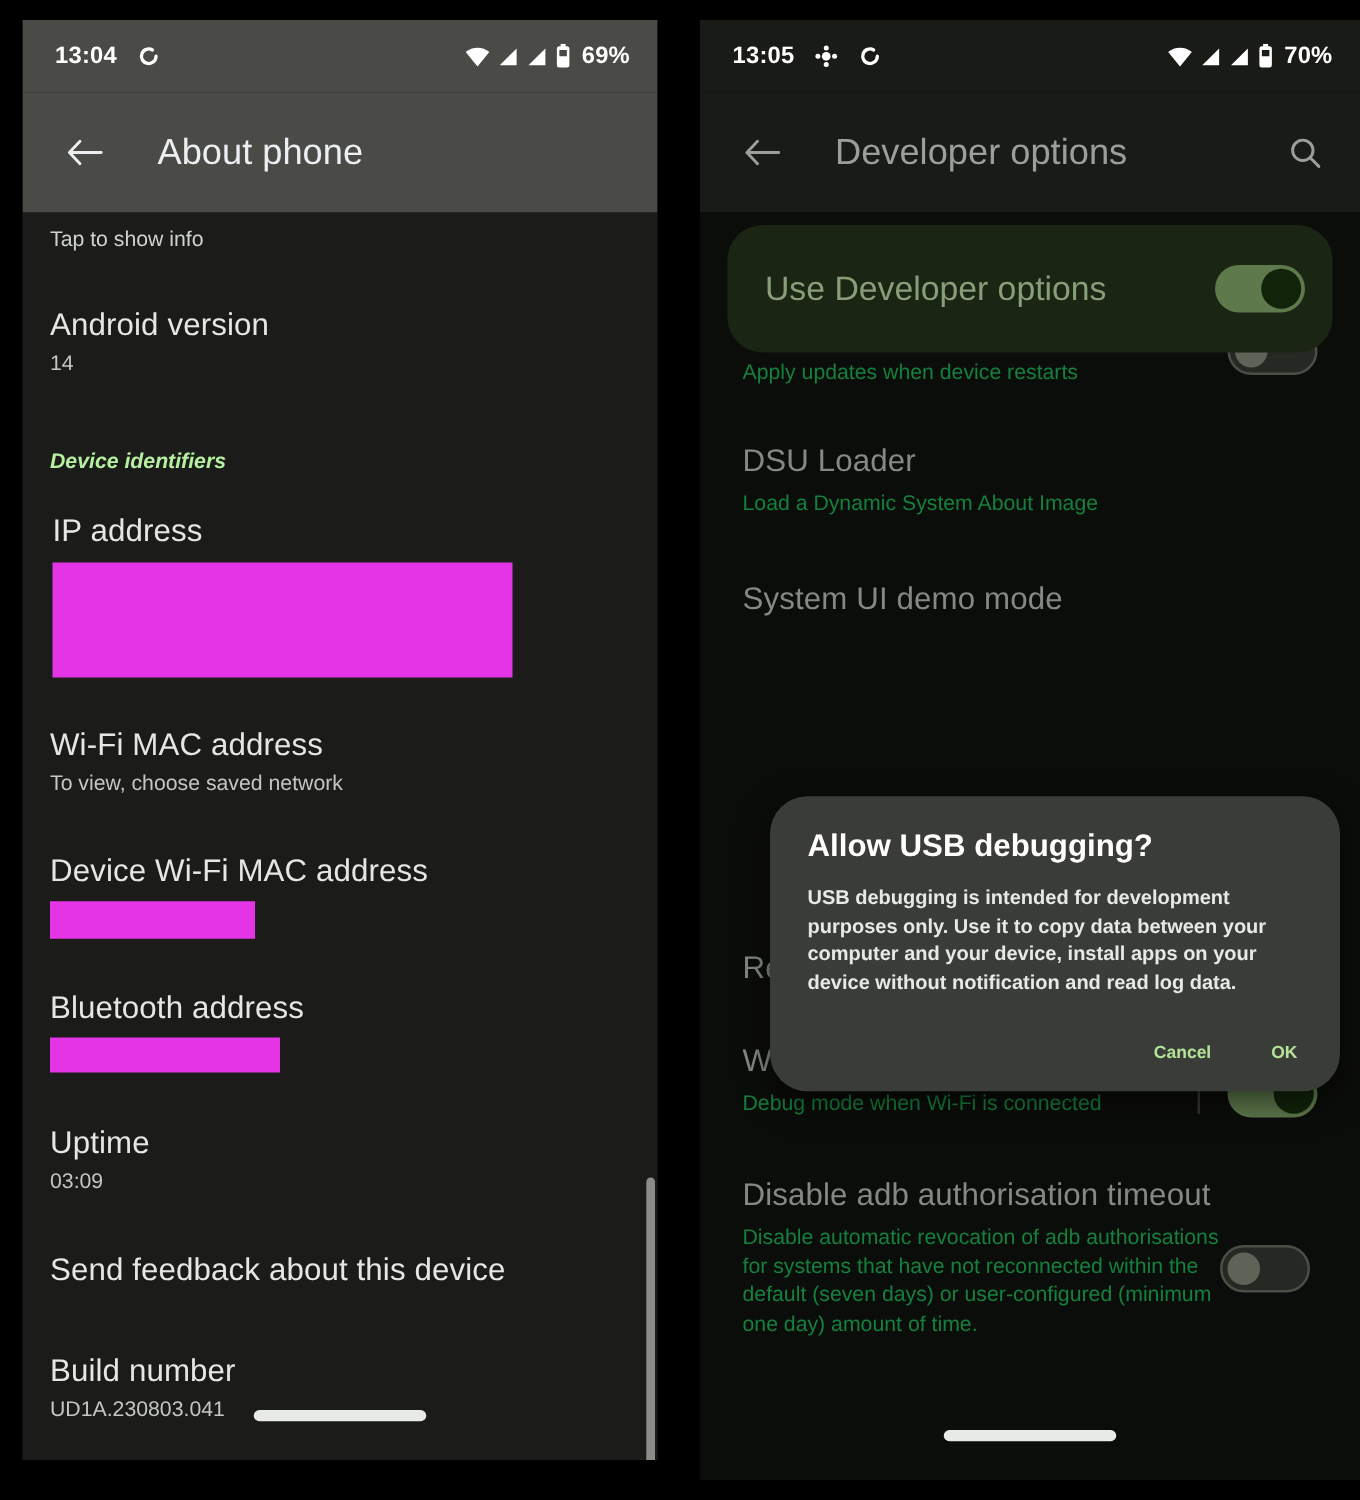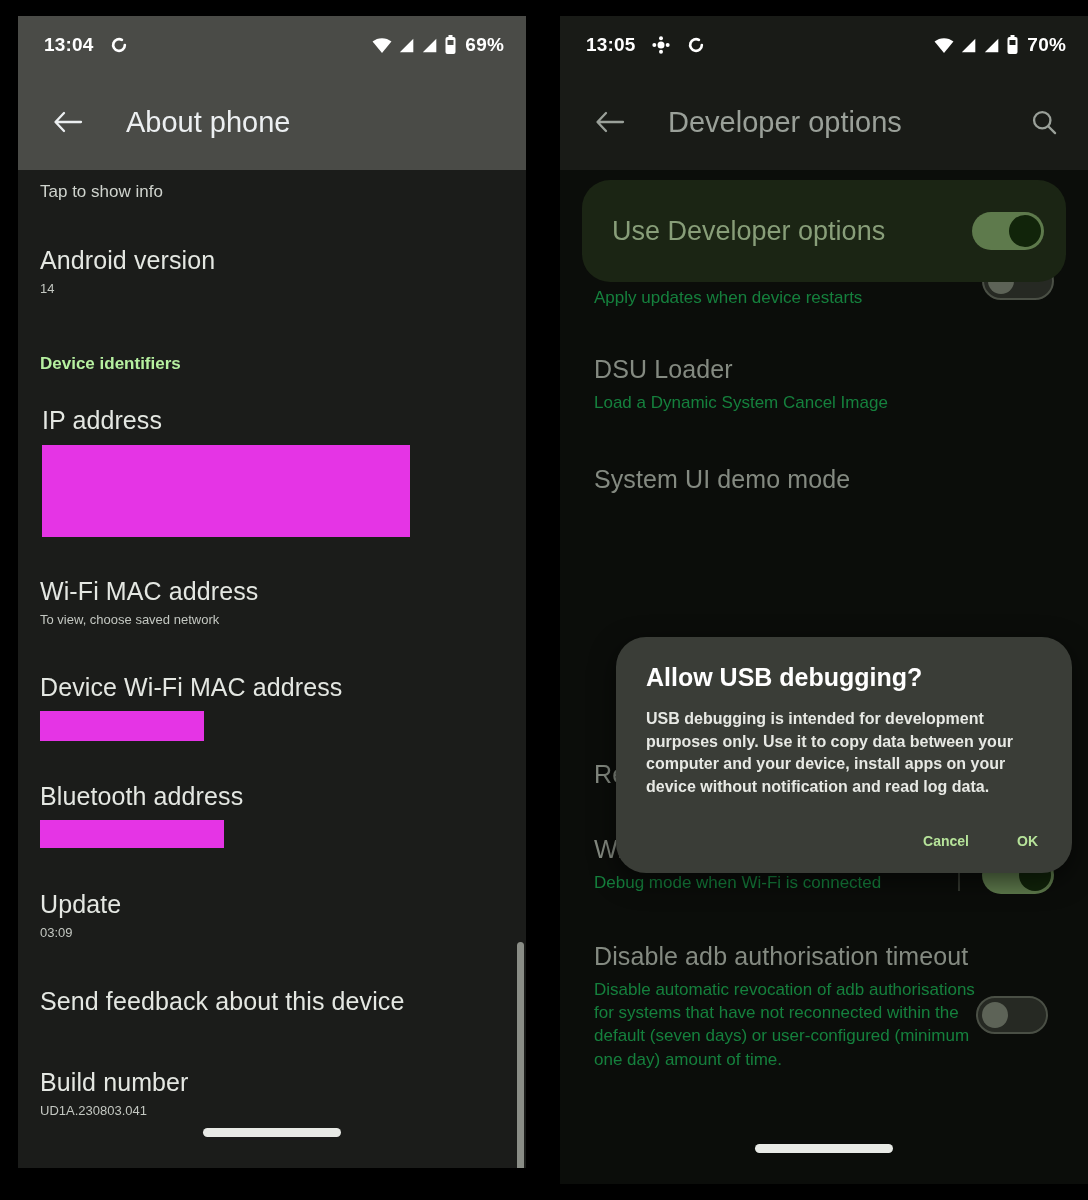--- a/index.html
+++ b/index.html
@@ -95,29 +95,30 @@
     font-size: 17px;
     padding: 12px 0 0 22px;
   }
   .l-item { padding: 0 22px; }
   .l-title {
     font-size: 25px;
     color: #e4e7e2;
     letter-spacing: .1px;
   }
   .l-sub {
-    font-size: 13px;
+    font-size: 17px;
     color: #c3c7c1;
     margin-top: 6px;
   }
   .l-section {
     font-size: 17px;
     font-weight: bold;
     color: #b6f0a0;
     padding: 0 22px;
+    font-style: italic;
   }
   .redact { background: #e534e5; display:block; }
 
   
   .l-scrollbar {
     position: absolute;
     right: 2px;
     top: 772px;
     width: 7px;
     height: 318px;
@@ -350,21 +351,21 @@
           <div class="l-title">Device Wi-Fi MAC address</div>
           <div class="redact" style="width:164px;height:30px;margin-top:9px;"></div>
         </div>
 
         <div class="l-item" style="margin-top:41px;">
           <div class="l-title">Bluetooth address</div>
           <div class="redact" style="width:184px;height:28px;margin-top:9px;"></div>
         </div>
 
         <div class="l-item" style="margin-top:42px;">
-          <div class="l-title">Update</div>
+          <div class="l-title">Uptime</div>
           <div class="l-sub">03:09</div>
         </div>
 
         <div class="l-item" style="margin-top:47px;">
           <div class="l-title">Send feedback about this device</div>
         </div>
 
         <div class="l-item" style="margin-top:52px;">
           <div class="l-title">Build number</div>
           <div class="l-sub">UD1A.230803.041</div>
@@ -454,21 +455,21 @@
           <div class="r-row">
             <div class="r-text">
               <div class="r-title">Automatic system updates</div>
               <div class="r-sub">Apply updates when device restarts</div>
             </div>
           </div>
         </div>
 
         <div class="r-item" style="margin-top:44px;">
           <div class="r-title">DSU Loader</div>
-          <div class="r-sub">Load a Dynamic System Cancel Image</div>
+          <div class="r-sub">Load a Dynamic System About Image</div>
         </div>
 
         <div class="r-item" style="margin-top:48px;">
           <div class="r-title">System UI demo mode</div>
         </div>
 
         <div class="behind-toggle">
           <span class="toggle on"><span class="knob"></span></span>
         </div>
 

